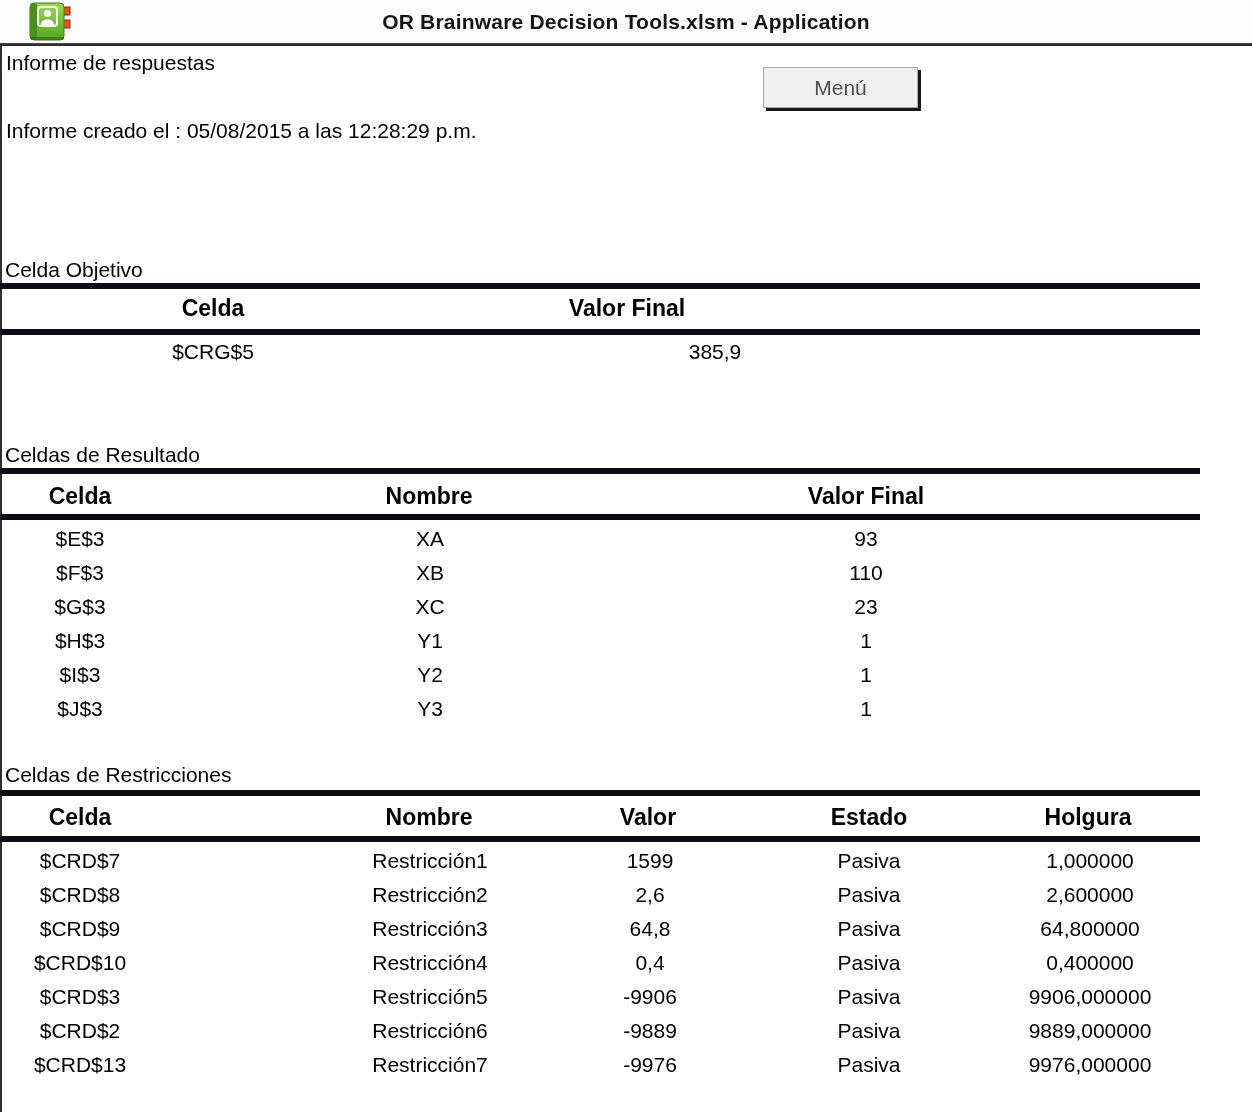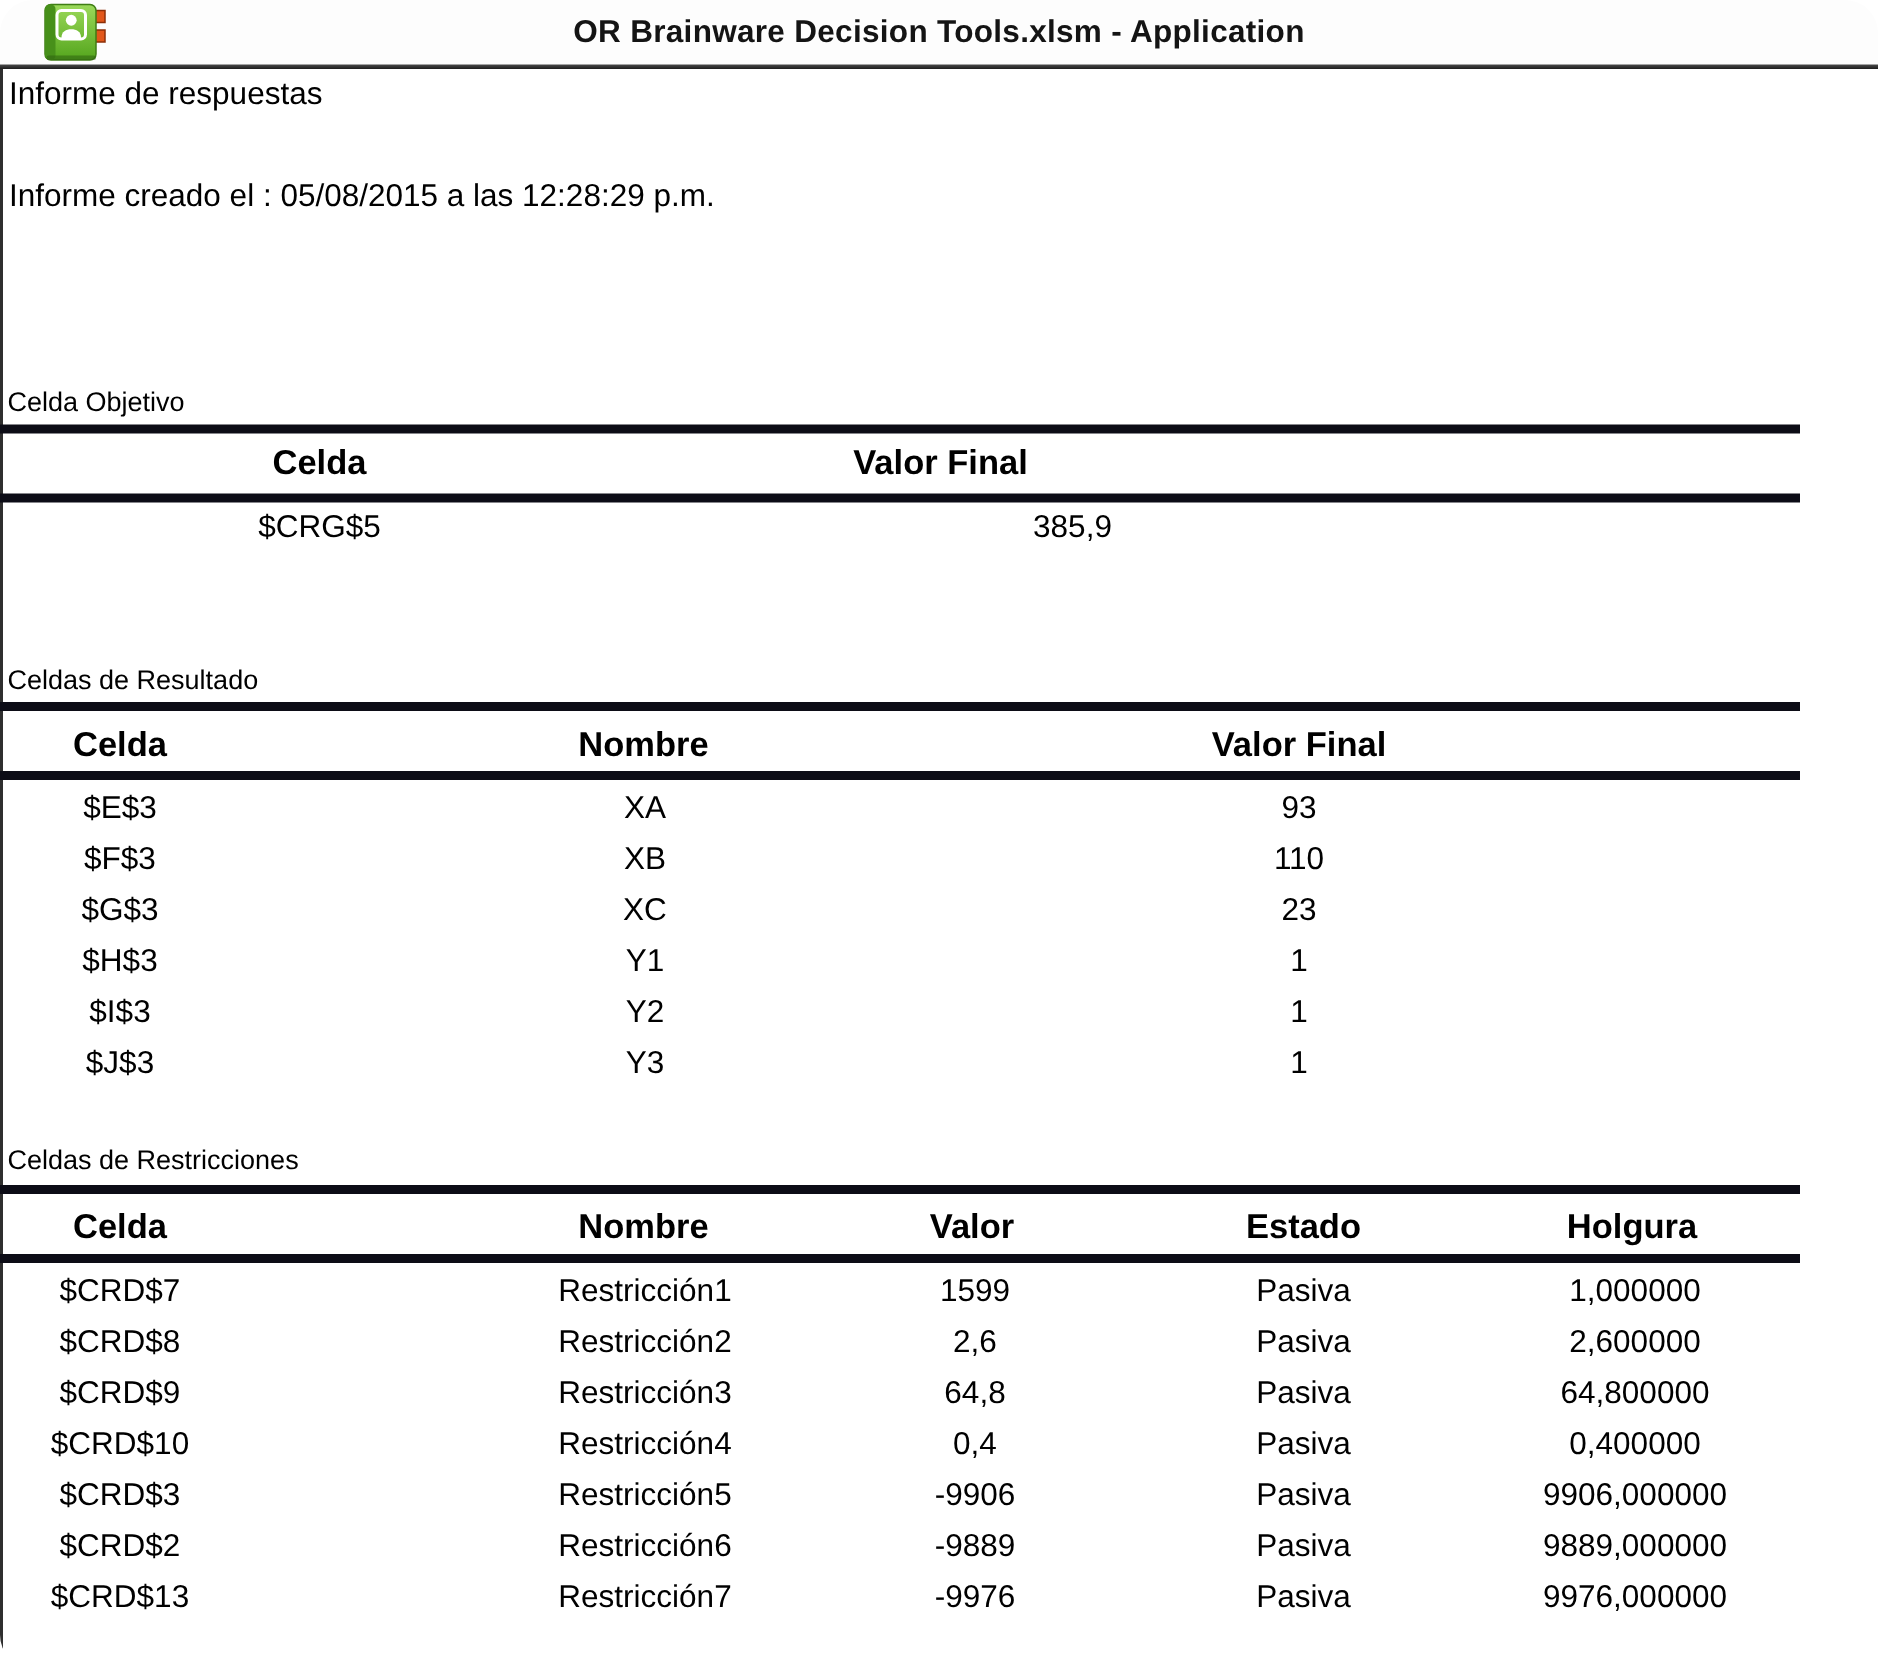--- a/index.html
+++ b/index.html
@@ -1,37 +1,37 @@
 <!DOCTYPE html>
 <html><head>
 <meta charset="utf-8">
 <style>
   html,body{margin:0;padding:0;background:#ffffff;}
   .page{position:relative;width:1252px;height:1112px;background:#ffffff;
-        font-family:"Liberation Sans", sans-serif;color:#000;overflow:hidden;border-radius:22px;}
+        font-family:"Liberation Sans", sans-serif;color:#000;overflow:hidden;}
 
   
   .titlebar{position:absolute;top:0;left:0;width:1252px;height:43px;background:#fdfdfd;
             display:flex;align-items:center;justify-content:center;}
   .titlebar .title{font-size:21px;font-weight:600;color:#141414;letter-spacing:0.2px;}
   .app-icon{position:absolute;left:27px;top:2px;width:46px;height:40px;}
   .titlebar-sep{position:absolute;top:43px;left:0;width:1252px;height:3px;
                 background:linear-gradient(#4a4a4a,#1d1d1d);}
   .left-border{position:absolute;top:46px;left:0;width:2px;height:1066px;background:#2f2f2f;}
 
   
   .hline{position:absolute;left:6px;font-size:21px;white-space:nowrap;color:#000000;}
 
   
   .menu-btn{position:absolute;left:763px;top:67px;width:155px;height:41px;
             background:#f0f0f0;border:1px solid #a8a8a8;box-shadow:3px 3px 0 0 #161616;
             font-family:"Liberation Sans",sans-serif;font-size:21px;color:#4f4f4f;cursor:pointer;}
 
   
-  .section-label{position:absolute;left:5px;font-size:18px;white-space:nowrap;}
+  .section-label{position:absolute;left:5px;font-size:21px;white-space:nowrap;}
   .rule{position:absolute;left:0;width:1200px;height:6px;background:#0c0c16;}
   .c{position:absolute;transform:translateX(-50%);white-space:nowrap;font-size:21px;color:#000;}
   .hc{font-weight:bold;font-size:23px;}
 </style>
 </head>
 <body>
 
 <div class="page">
 
   <div class="titlebar">
@@ -54,20 +54,21 @@
       </svg>
     </span>
     <span class="title">OR Brainware Decision Tools.xlsm - Application</span>
   </div>
   <div class="titlebar-sep"></div>
   <div class="left-border"></div>
 
   <div class="hline" style="top:51px">Informe de respuestas</div>
   <div class="hline" style="top:119px">Informe creado el :  05/08/2015 a las 12:28:29 p.m.</div>
 
+  <button class="menu-btn">Menú</button>
 
   <div class="section-label" style="top:258px">Celda Objetivo</div>
   <div class="rule" style="top:283px"></div>
   <span class="c hc" style="top:295px;left:213px">Celda</span>
   <span class="c hc" style="top:295px;left:627px">Valor Final</span>
   <div class="rule" style="top:329px"></div>
   <span class="c" style="top:340px;left:213px">$CRG$5</span>
   <span class="c" style="top:340px;left:715px">385,9</span>
 
   <div class="section-label" style="top:443px">Celdas de Resultado</div>

